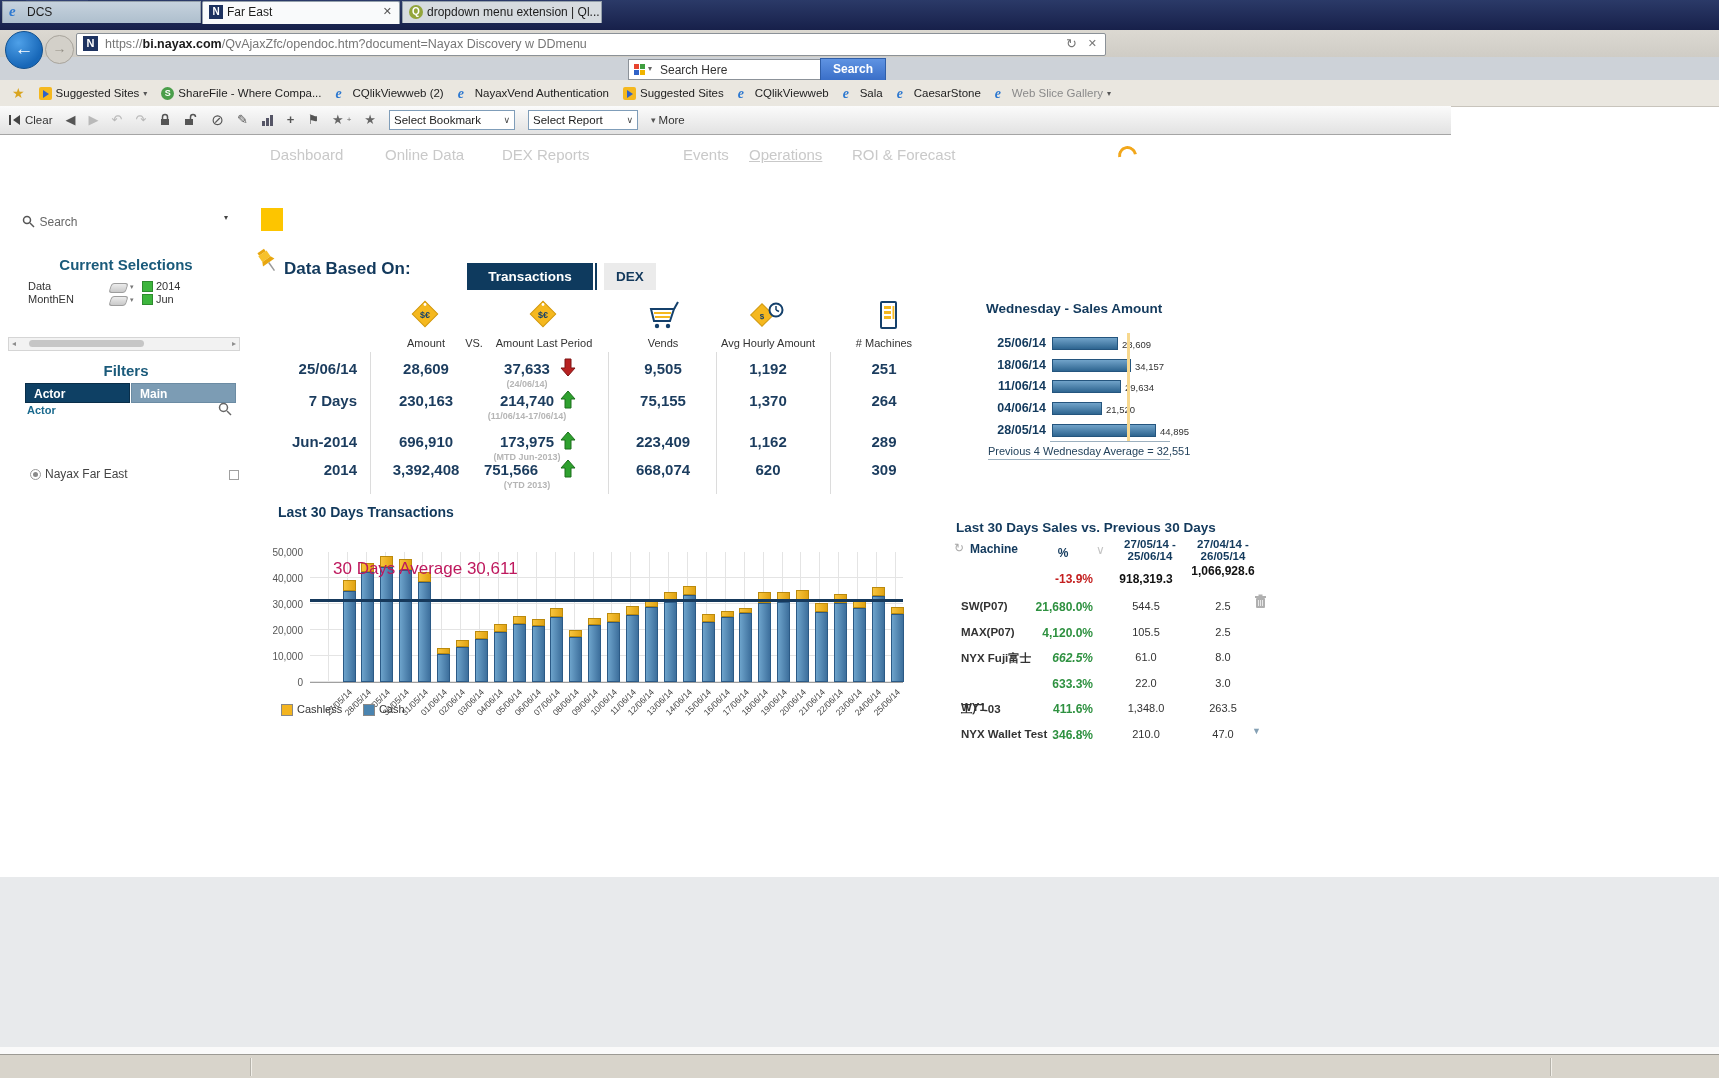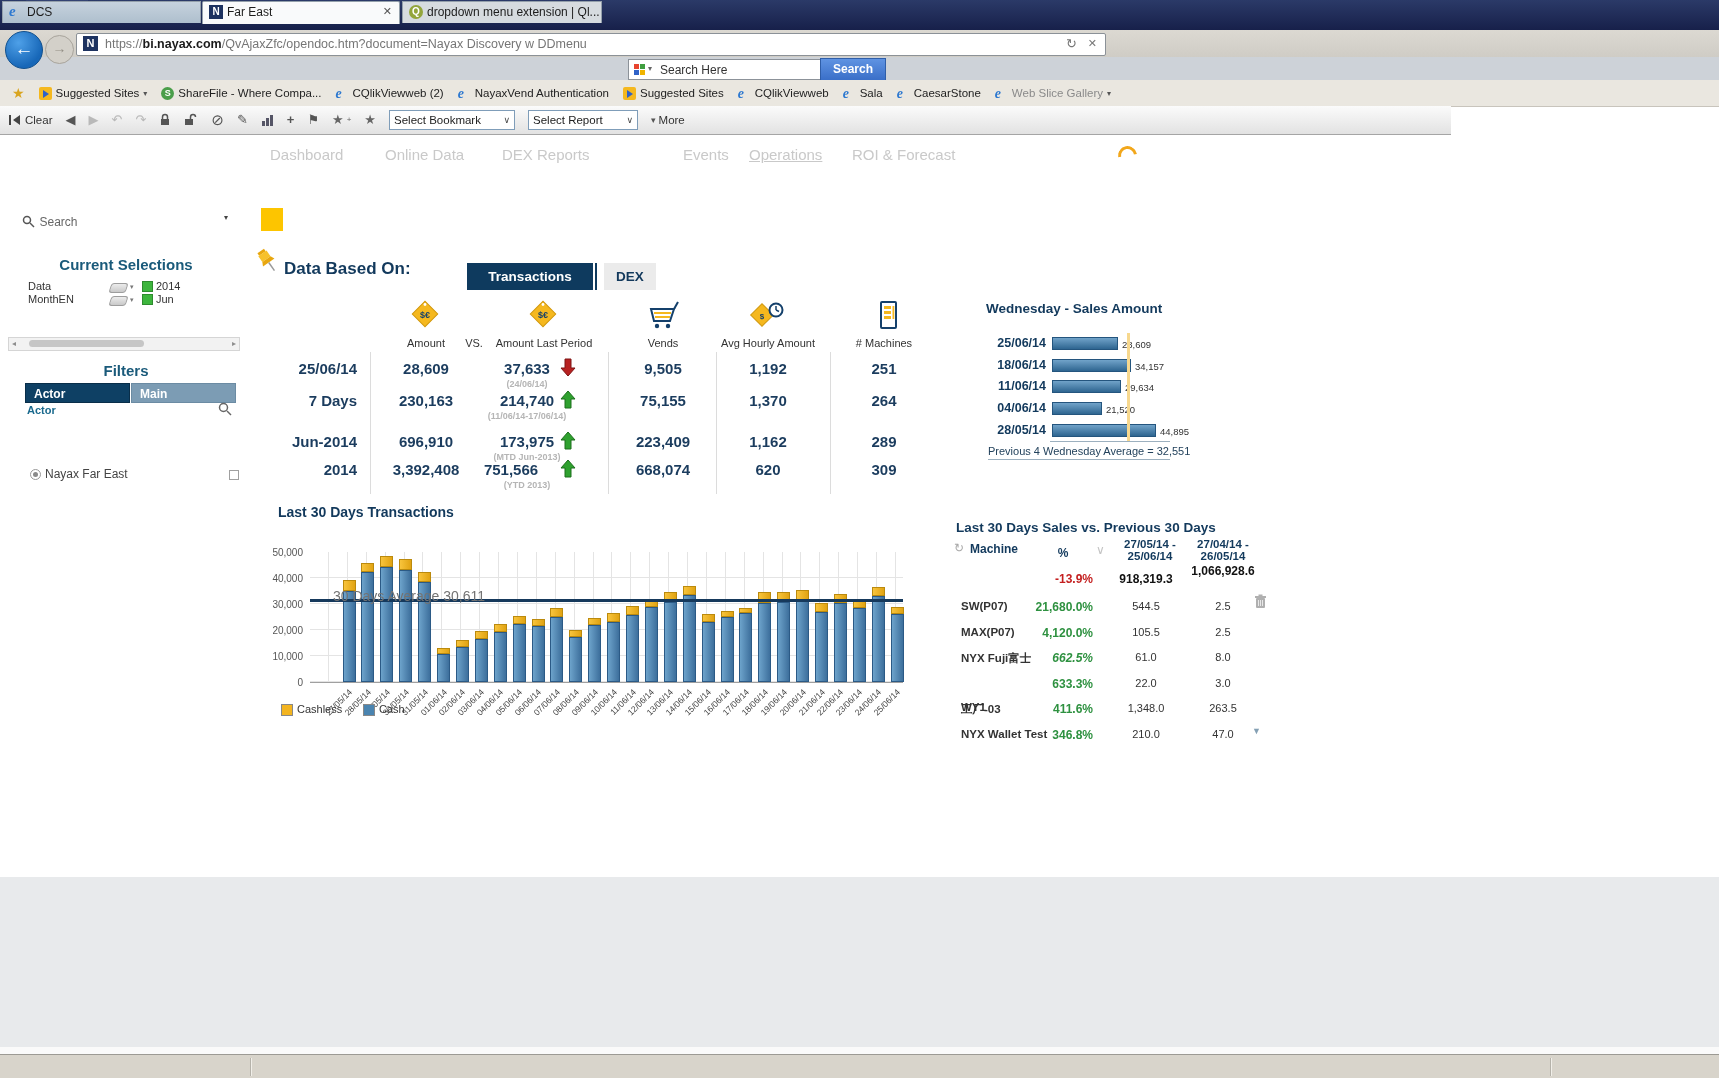--- a/index.html
+++ b/index.html
@@ -123,21 +123,21 @@
   .plot{position:absolute;left:310px;top:552px;width:593px;height:130px;
         background-image:repeating-linear-gradient(to right,transparent 0 17.9px,#e4e4e4 17.9px 18.9px),
                          repeating-linear-gradient(to bottom,transparent 0 25px,#e4e4e4 25px 26px);
         border-bottom:1px solid #a0a0a0;}
   .ytick{position:absolute;left:258px;width:45px;text-align:right;font-size:10px;color:#555;}
   .bar-cash{position:absolute;background:linear-gradient(90deg,#6da3cb,#3d6f9c);
             border:1px solid #2b5a86;box-sizing:border-box;}
   .bar-cashless{position:absolute;background:linear-gradient(90deg,#f8c43c,#e1a312);
                 border:1px solid #bb8a0d;box-sizing:border-box;}
   .avgline{position:absolute;left:310px;top:599px;width:593px;height:3px;background:#16395c;}
-  .avglabel{position:absolute;left:333px;top:588px;font-size:14px;color:#737373;}
+  .avglabel{position:absolute;left:333px;top:559px;font-size:17px;color:#be185d;}
   .xlabel{position:absolute;top:687px;width:50px;text-align:right;font-size:8.5px;color:#444;
           transform:rotate(-45deg);transform-origin:100% 0;}
   .legsq{position:absolute;width:10px;height:10px;border:1px solid #888;}
   .legtxt{position:absolute;font-size:11px;color:#333;}
   .mtitle{position:absolute;left:956px;top:520px;font-size:13.5px;font-weight:bold;color:#12395c;}
   .mh{position:absolute;font-size:12px;font-weight:bold;color:#12395c;}
   .mh-period{width:86px;text-align:center;font-size:11.5px;line-height:12px;}
   .mcell{position:absolute;font-size:11px;color:#333;}
   .mpct{position:absolute;width:80px;text-align:right;font-weight:bold;font-size:12px;color:#2e9140;}
   .mname{position:absolute;font-size:11.5px;color:#333;font-weight:bold;}

